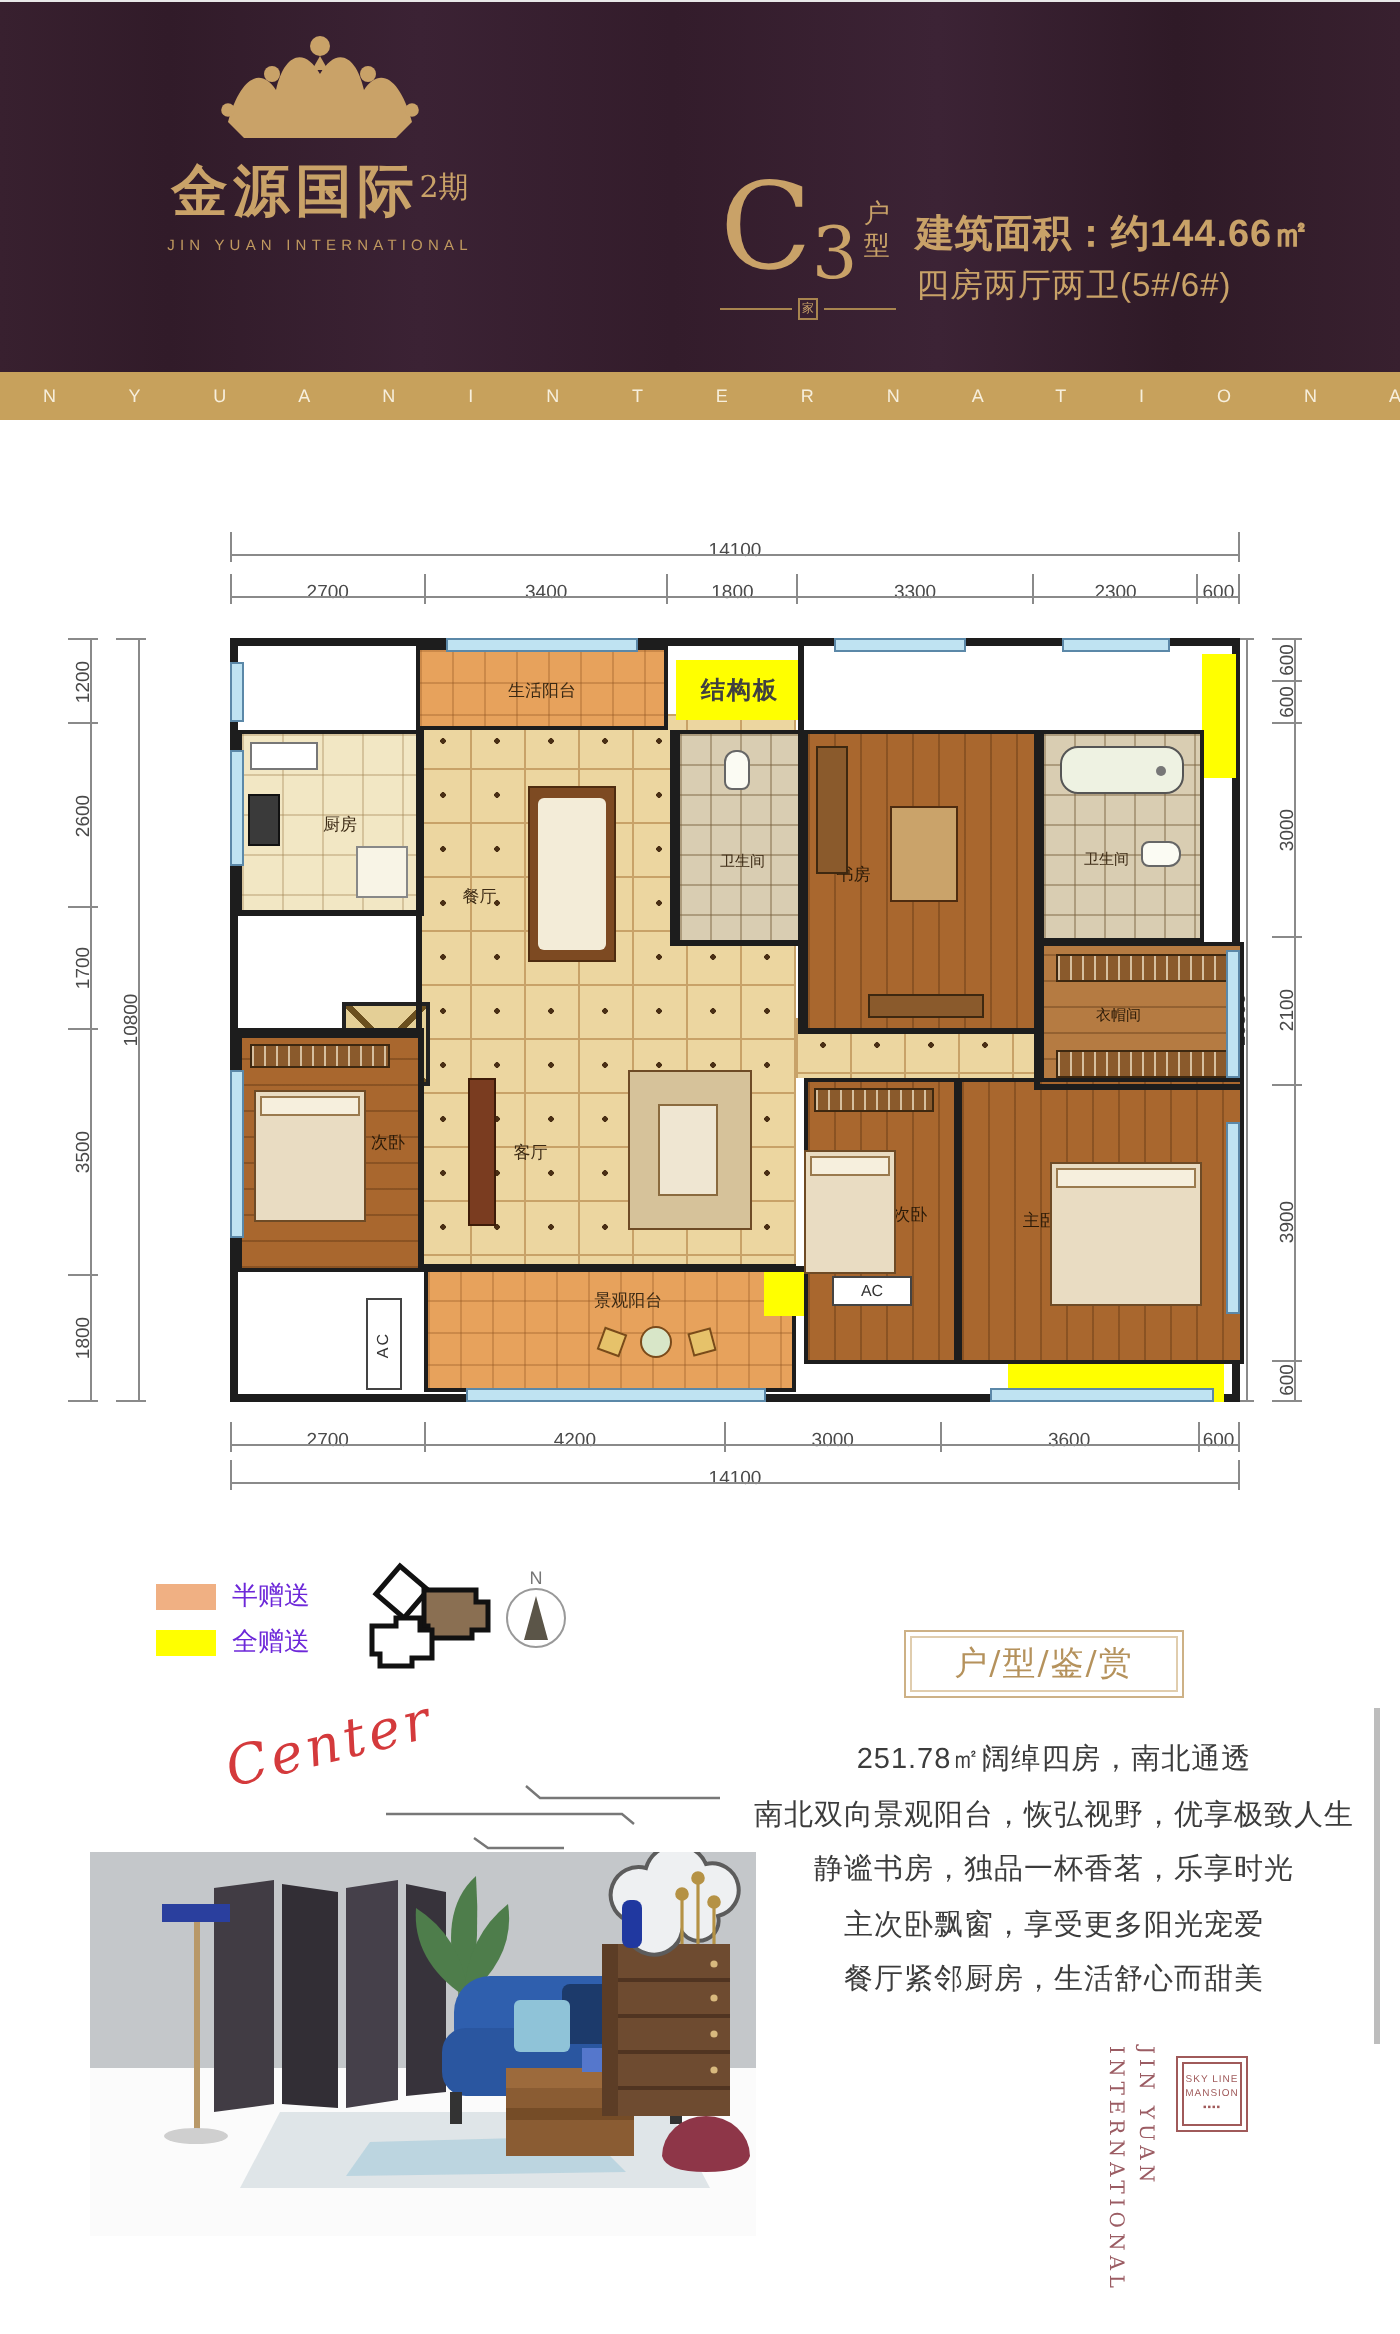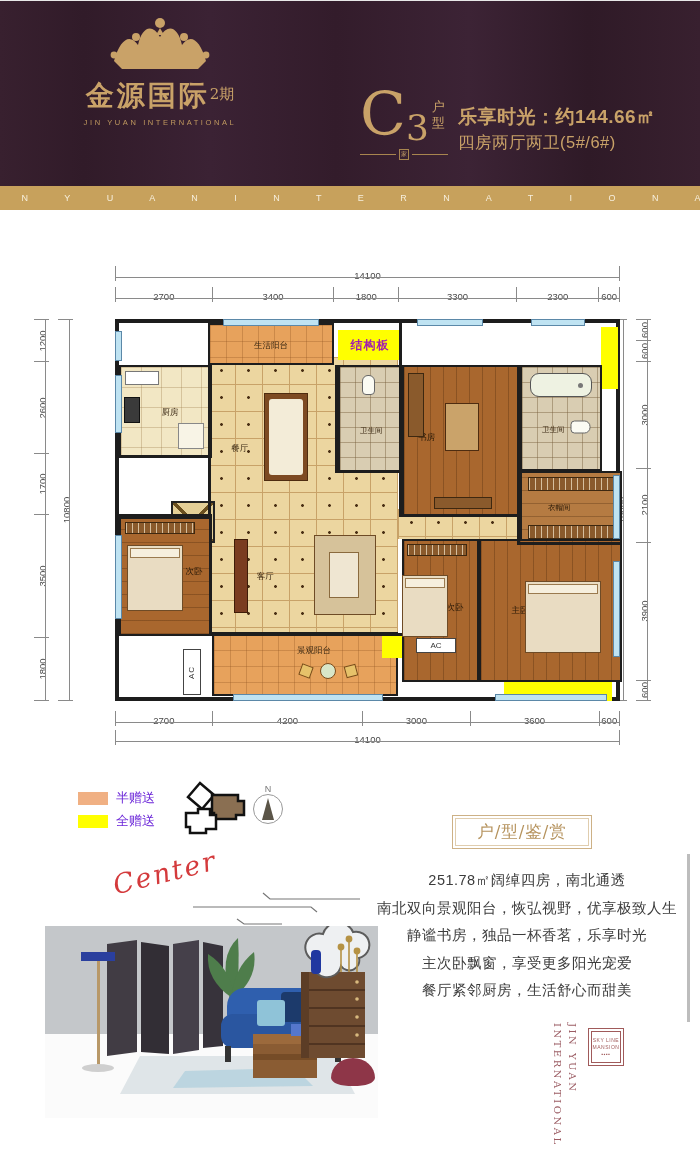--- a/index.html
+++ b/index.html
@@ -61,21 +61,21 @@
     background-image:linear-gradient(rgba(160,130,80,.35) 1px,transparent 1px),linear-gradient(90deg,rgba(160,130,80,.35) 1px,transparent 1px);
     background-size:20px 20px; }
   .balconyfloor { background-color:#e7a25c;
     background-image:linear-gradient(rgba(140,80,30,.3) 1px,transparent 1px),linear-gradient(90deg,rgba(140,80,30,.3) 1px,transparent 1px);
     background-size:16px 16px; }
   .yellowzone { background:#ffff00; }
   .room-label { position:absolute; font-size:8.5px; color:#3c2a14; white-space:nowrap; transform:translate(-50%,-50%); }
   .room-label.on-wood { color:#2a1a08; }
   .wall { position:absolute; background:#1d1d1d; }
   .win { position:absolute; background:#bfe3f2; border:1px solid #5b88a8; }
-  .struct-label { position:absolute; background:#ffff00; color:#a21caf; font-weight:bold; font-size:12px;
+  .struct-label { position:absolute; background:#ffff00; color:#404040; font-weight:bold; font-size:12px;
     display:flex; align-items:center; justify-content:center; letter-spacing:1px; }
   .ac-v { position:absolute; background:#fff; border:1px solid #444; display:flex; align-items:center; justify-content:center; }
   .ac-v span { transform:rotate(-90deg); font-size:8px; color:#333; letter-spacing:1px; }
   .ac-h { position:absolute; background:#fff; border:1px solid #444; display:flex; align-items:center; justify-content:center; font-size:8px; color:#333; }
   .bed { position:absolute; background:#e9dcc2; border:1.5px solid #6e4b26; }
   .bed::before { content:''; position:absolute; left:2px; right:2px; top:2px; height:8px; background:#f6efdd; border:1px solid #9a7a4e; }
   .table-dining { position:absolute; background:#7d4a22; border:1px solid #4e2c10; }
   .table-dining::before { content:''; position:absolute; left:4px; right:4px; top:5px; bottom:5px; background:#f3ecd8; border-radius:3px; }
   .tub { position:absolute; background:#eef2e2; border:1.5px solid #555; border-radius:9px; }
   .tub::before { content:''; position:absolute; right:8px; top:50%; width:5px; height:5px; margin-top:-2.5px; border-radius:50%; background:#777; }
@@ -156,21 +156,21 @@
           <span>型</span>
         </span>
       </div>
       <div class="unit-bracket">
         <span class="line"></span>
         <span class="unit-jia">家</span>
         <span class="line"></span>
       </div>
     </div>
 
-    <div class="area-line">乐享时光：约144.66㎡</div>
+    <div class="area-line">建筑面积：约144.66㎡</div>
     <div class="layout-line">四房两厅两卫(5#/6#)</div>
   </div>
 
   <div class="band">
     <span>J I N Y U A N I N T E R N A T I O N A L</span>
   </div>
 
   <div class="hdim" style="left:115px; top:265px; width:505px;">
     <div class="seg" style="width:100%"><span>14100</span></div>
   </div>

